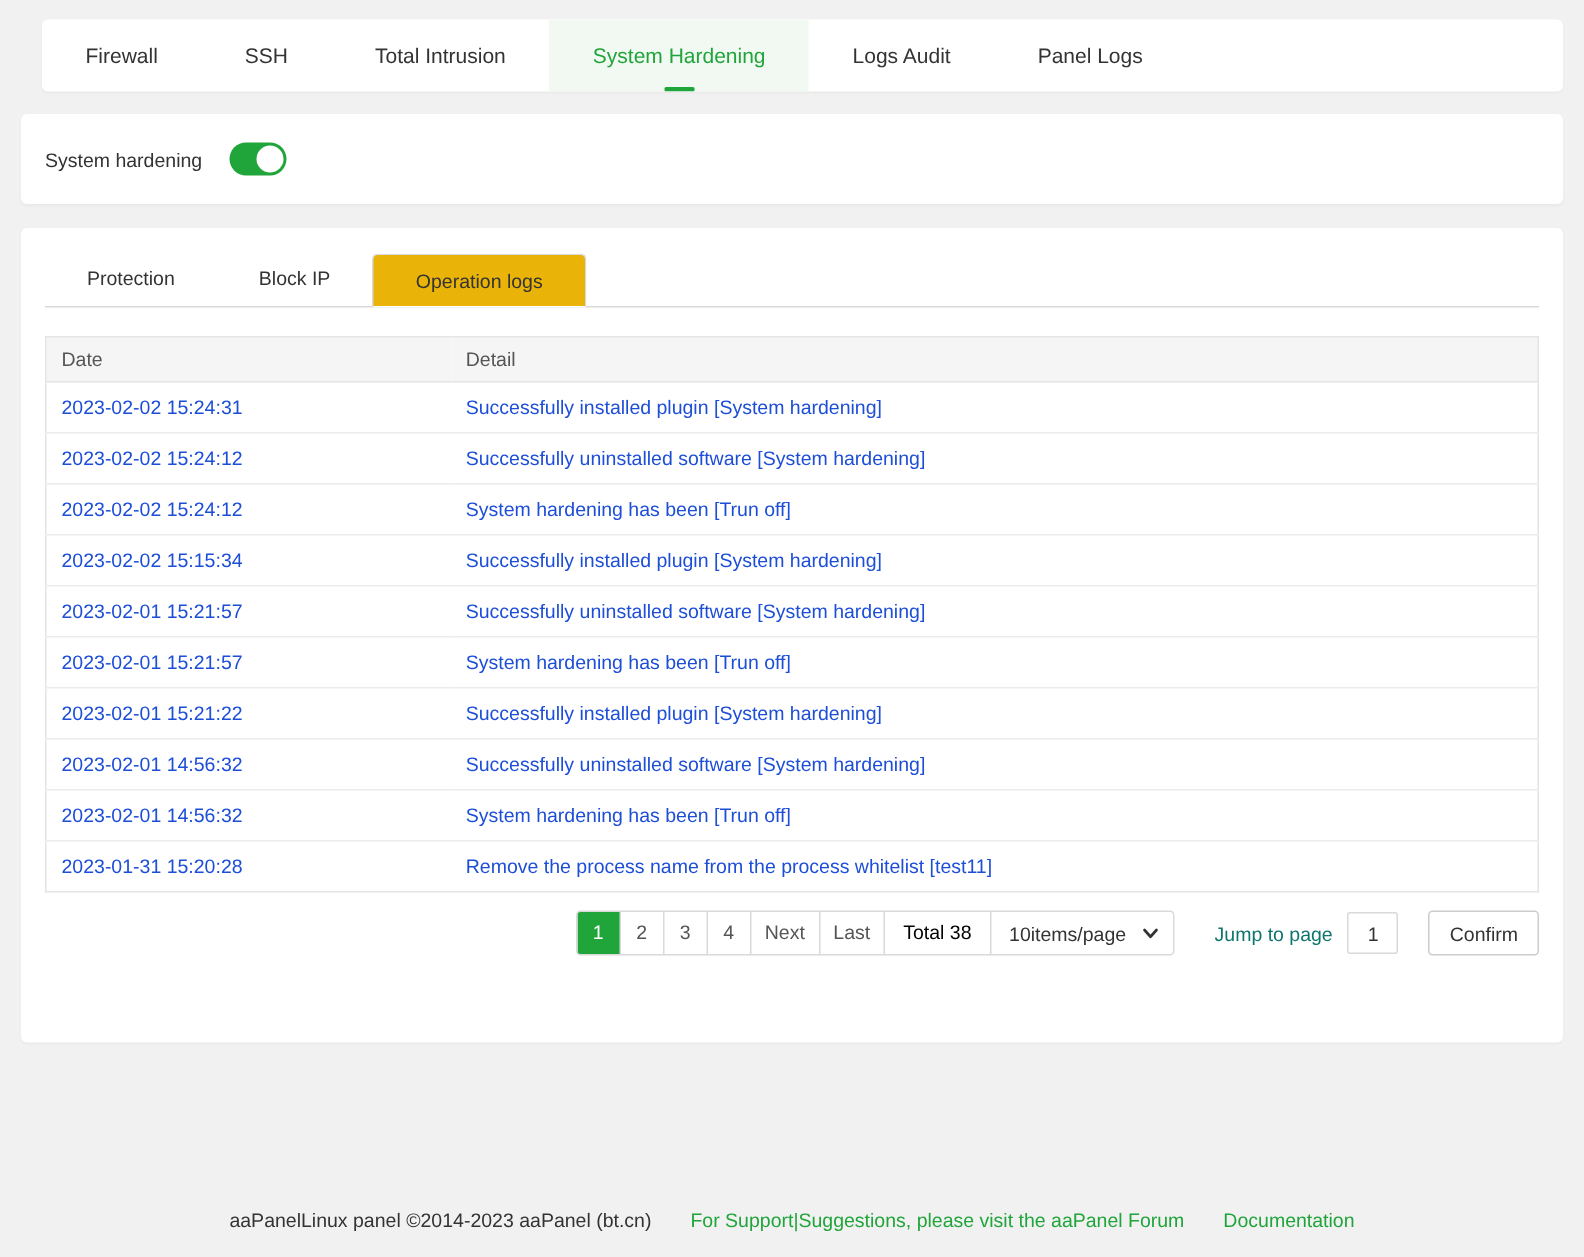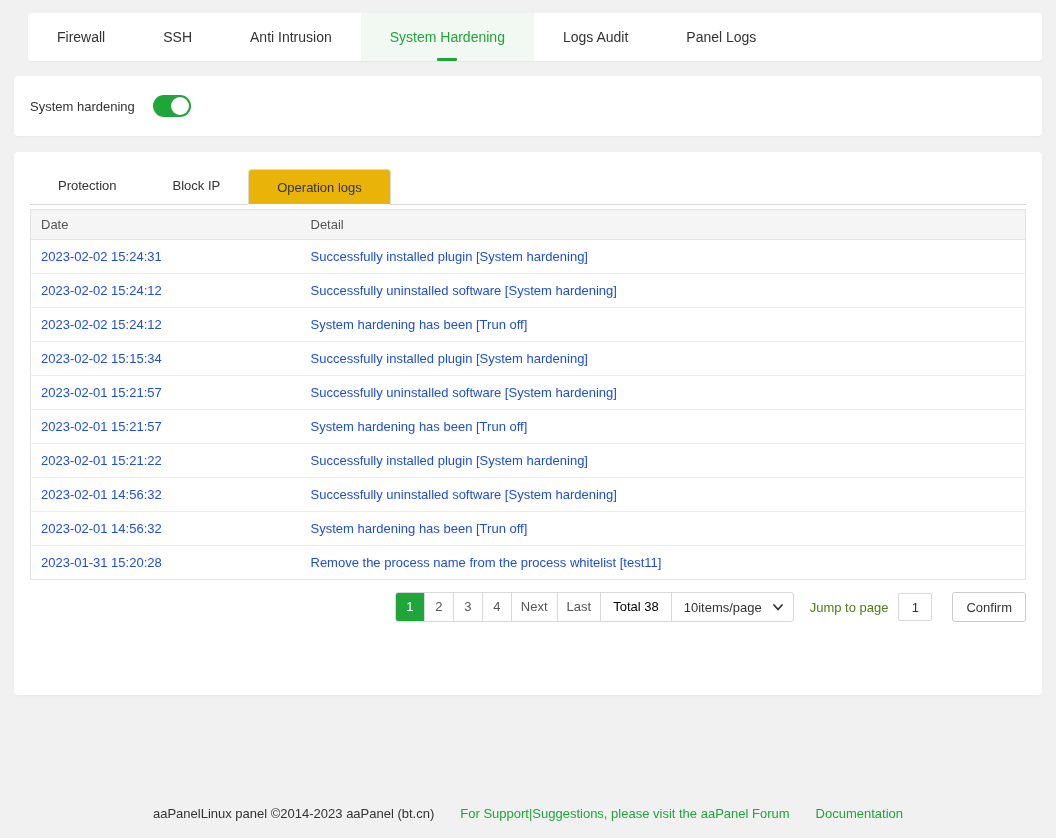--- a/index.html
+++ b/index.html
@@ -104,21 +104,21 @@
   .inner-tab.active {
     border: 1px solid #d9d9d9;
     border-bottom: 1px solid #fff;
     border-radius: 4px 4px 0 0;
     margin-bottom: -1px;
     background: #eab308;
   }
 
   
   table.log-table {
-    margin-top: 4px;
+    margin-top: 19px;
     width: 100%;
     border-collapse: collapse;
     border: 1px solid #e4e4e4;
     font-size: 13px;
   }
   .log-table th {
     background: #f5f5f5;
     height: 30px;
     text-align: left;
     padding: 0 10px;
@@ -183,21 +183,21 @@
     color: #333;
     font-family: "Liberation Sans", "DejaVu Sans", sans-serif;
     cursor: pointer;
   }
   .pg-select-wrap .chev {
     position: absolute;
     right: 9px;
     pointer-events: none;
     display: flex;
   }
-  .jump-label { margin: 0 10px 0 16px; color: #4d7c0f; }
+  .jump-label { margin: 0 10px 0 27px; color: #0f766e; }
   .jump-input {
     width: 34px;
     height: 28px;
     border: 1px solid #d9d9d9;
     border-radius: 2px;
     text-align: center;
     font-size: 13px;
     color: #333;
     outline: none;
     background: #fff;
@@ -234,21 +234,21 @@
     text-decoration: none;
     cursor: pointer;
   }
 </style>
 </head>
 <body>
 
 <div class="card top-tabbar">
   <div class="top-tab">Firewall</div>
   <div class="top-tab">SSH</div>
-  <div class="top-tab">Anti Intrusion</div>
+  <div class="top-tab">Total Intrusion</div>
   <div class="top-tab active">
     <span>System Hardening</span>
     <span class="tab-indicator"></span>
   </div>
   <div class="top-tab">Logs Audit</div>
   <div class="top-tab">Panel Logs</div>
 </div>
 
 <div class="card toggle-card">
   <span class="toggle-label">System hardening</span>

